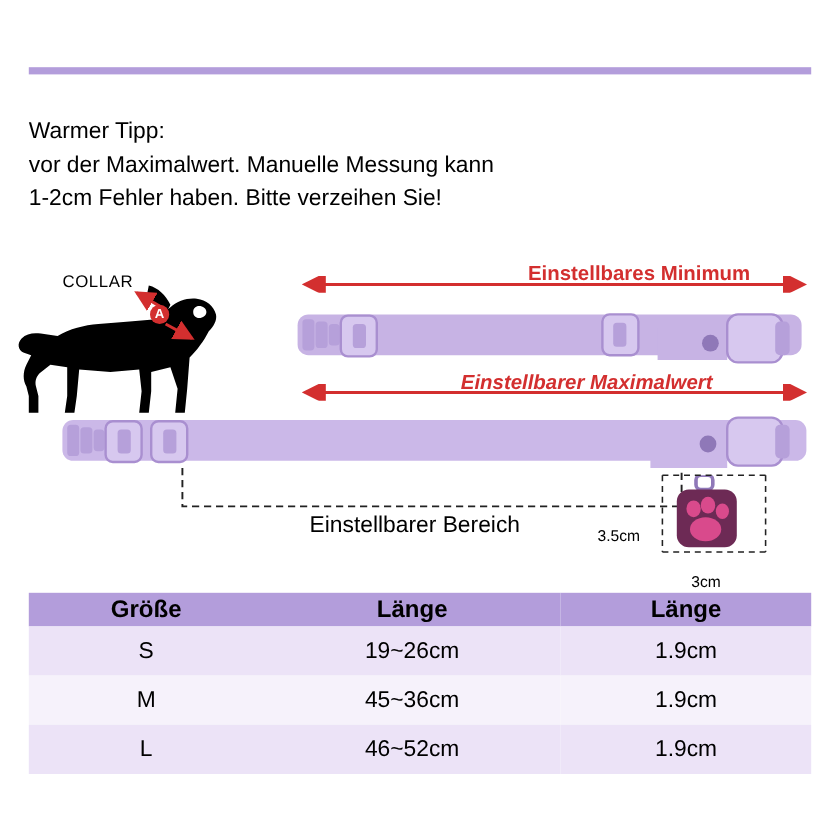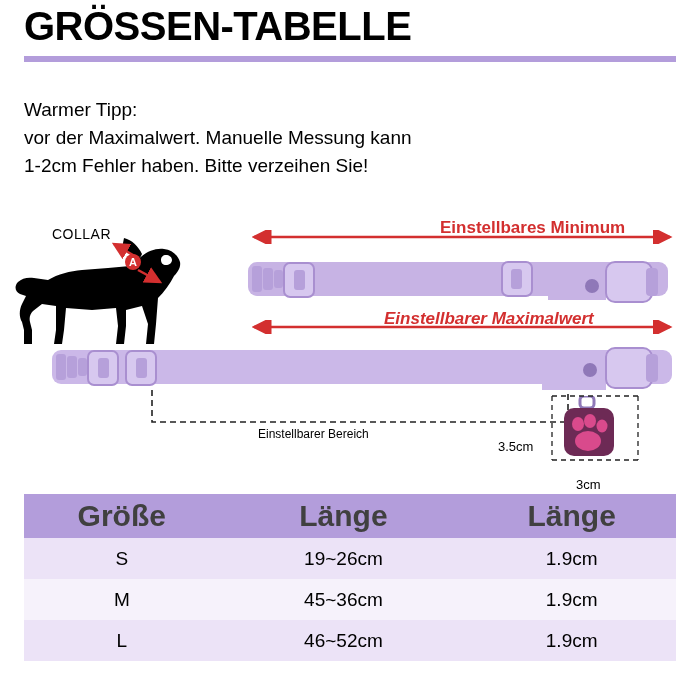--- a/index.html
+++ b/index.html
@@ -114,21 +114,21 @@
   
   .meas-label {
     position: absolute;
     color: #d32f2f;
     font-size: 17px;
     font-weight: bold;
     white-space: nowrap;
   }
   .range-label {
     position: absolute;
-    font-size: 12px;
+    font-size: 19px;
     white-space: nowrap;
   }
   .tag-size {
     position: absolute;
     font-size: 13px;
     white-space: nowrap;
   }
 
   
   .table {
@@ -137,43 +137,42 @@
     top: 494px;
     width: 652px;
     border-collapse: collapse;
   }
   .table th, .table td {
     text-align: center;
     font-weight: normal;
   }
   .table thead th {
     background: #b39ddb;
-    color: #404040;
-    font-size: 30px;
+    color: #000000;
+    font-size: 20px;
     font-weight: bold;
-    height: 44px;
+    height: 28px;
     padding: 0;
   }
   .table tbody td {
     font-size: 19px;
     height: 41px;
     padding: 0;
   }
   .row-a td { background: #ece3f7; }
   .row-b td { background: #f6f2fb; }
   .col-1 { width: 30%; }
   .col-2 { width: 38%; }
   .col-3 { width: 32%; }
 </style>
 </head>
 <body>
 
 <div class="page">
 
-  <div class="title">GRÖSSEN-TABELLE</div>
   <div class="title-rule"></div>
 
   <div class="tip">
     <div class="tip-line">Warmer Tipp:</div>
     <div class="tip-line">vor der Maximalwert. Manuelle Messung kann</div>
     <div class="tip-line">1-2cm Fehler haben. Bitte verzeihen Sie!</div>
   </div>
 
   <div class="diagram">
 

